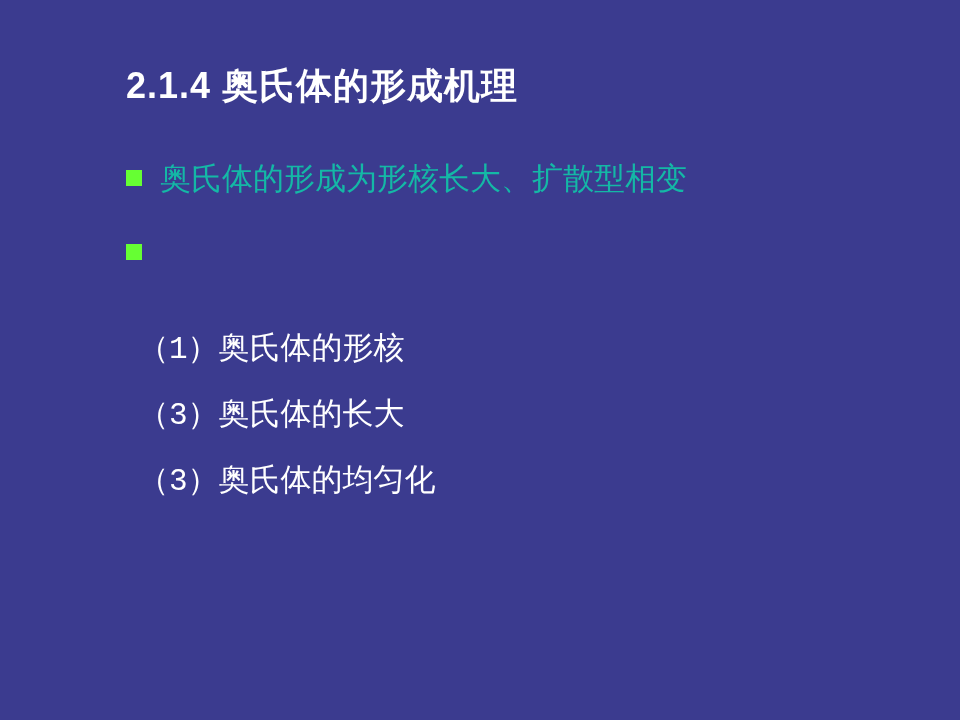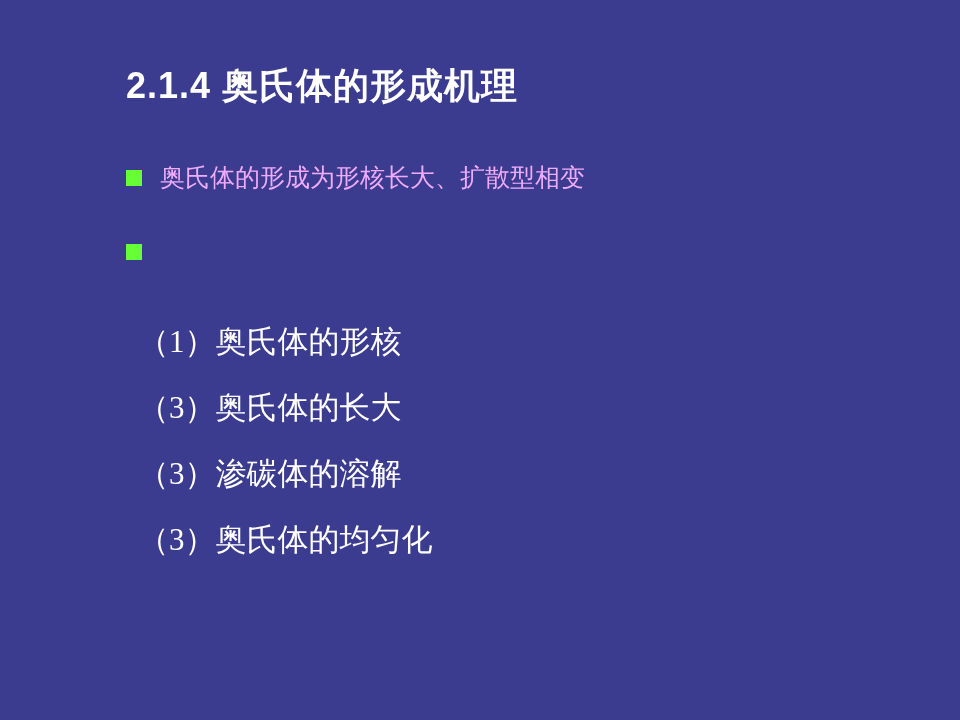--- a/index.html
+++ b/index.html
@@ -43,38 +43,39 @@
   }
   .bullet-marker {
     width: 16px;
     height: 16px;
     background: #66ff33;
     margin-top: 12px;
     margin-right: 18px;
     flex: 0 0 auto;
   }
   .bullet-text {
-    color: #f0abfc;
-    font-size: 25px;
+    color: #14b8a6;
+    font-size: 31px;
     line-height: 40px;
     font-family: "DejaVu Serif", serif;
     white-space: nowrap;
   }
   .sub-list {
     position: absolute;
     left: 138px;
     top: 322px;
   }
   .sub-item {
     color: #ffffff;
     font-size: 31px;
     line-height: 40px;
-    font-family: Liberation Serif, serif;
+    font-family: Liberation Mono, monospace;
     margin-bottom: 26px;
     white-space: nowrap;
+    margin-top: 8px;
   }
 </style>
 </head>
 <body>
 
 <div class="slide">
 
   <div class="slide-title">2.1.4  奥氏体的形成机理</div>
 
   <div class="bullet-list">
@@ -86,17 +87,16 @@
 
     <div class="bullet-row">
       <span class="bullet-marker"></span>
     </div>
 
   </div>
 
   <div class="sub-list">
     <div class="sub-item">（1）奥氏体的形核</div>
     <div class="sub-item">（3）奥氏体的长大</div>
-    <div class="sub-item">（3）渗碳体的溶解</div>
     <div class="sub-item">（3）奥氏体的均匀化</div>
   </div>
 
 </div>
 
 </body></html>

